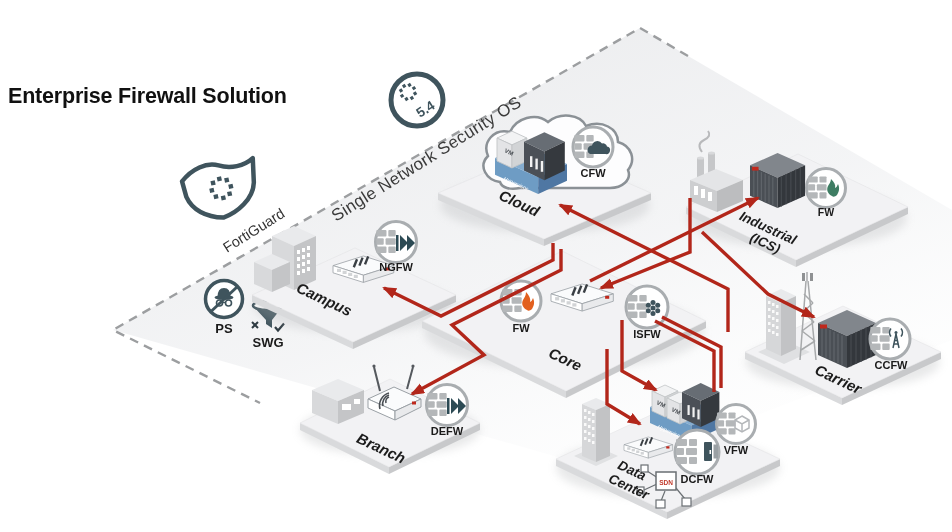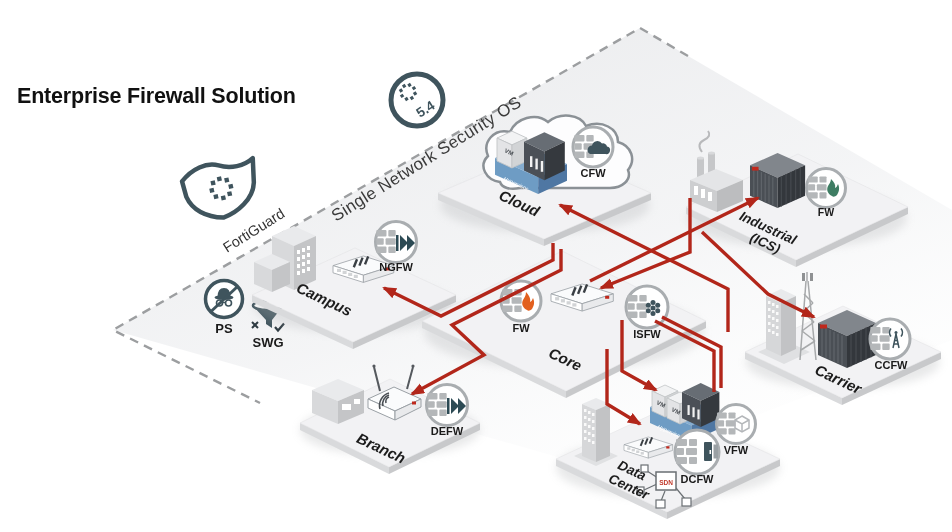--- a/index.html
+++ b/index.html
@@ -1,20 +1,20 @@
 <!DOCTYPE html>
 <html><head>
 <meta charset="utf-8">
 <style>
   html,body{margin:0;padding:0;background:#ffffff;}
   #stage{position:relative;width:952px;height:532px;background:#ffffff;overflow:hidden;
          font-family:"Liberation Sans", sans-serif;}
   #diagram{position:absolute;left:0;top:0;}
   #title{position:absolute;left:8px;top:84px;font-size:21.5px;font-weight:700;color:#111;
-         letter-spacing:-0.2px;font-family:"Liberation Sans", sans-serif;margin-left:9px;}
+         letter-spacing:-0.2px;font-family:"Liberation Sans", sans-serif;}
   text{font-family:"Liberation Sans", sans-serif;}
   .plat-label{font-size:15px;font-weight:700;font-style:italic;fill:#1c1c1c;}
   .plat-label2{font-size:13.5px;font-weight:700;font-style:italic;fill:#1c1c1c;}
   .badge-label{font-size:11px;font-weight:700;fill:#1a1a1a;}
   .svc-label{font-size:13px;font-weight:700;fill:#1a1a1a;}
   .vm-label{font-size:6px;font-weight:700;fill:#4a4f54;}
   .hyp-label{font-size:5.5px;font-style:italic;fill:#ffffff;}
 </style>
 </head>
 <body>

